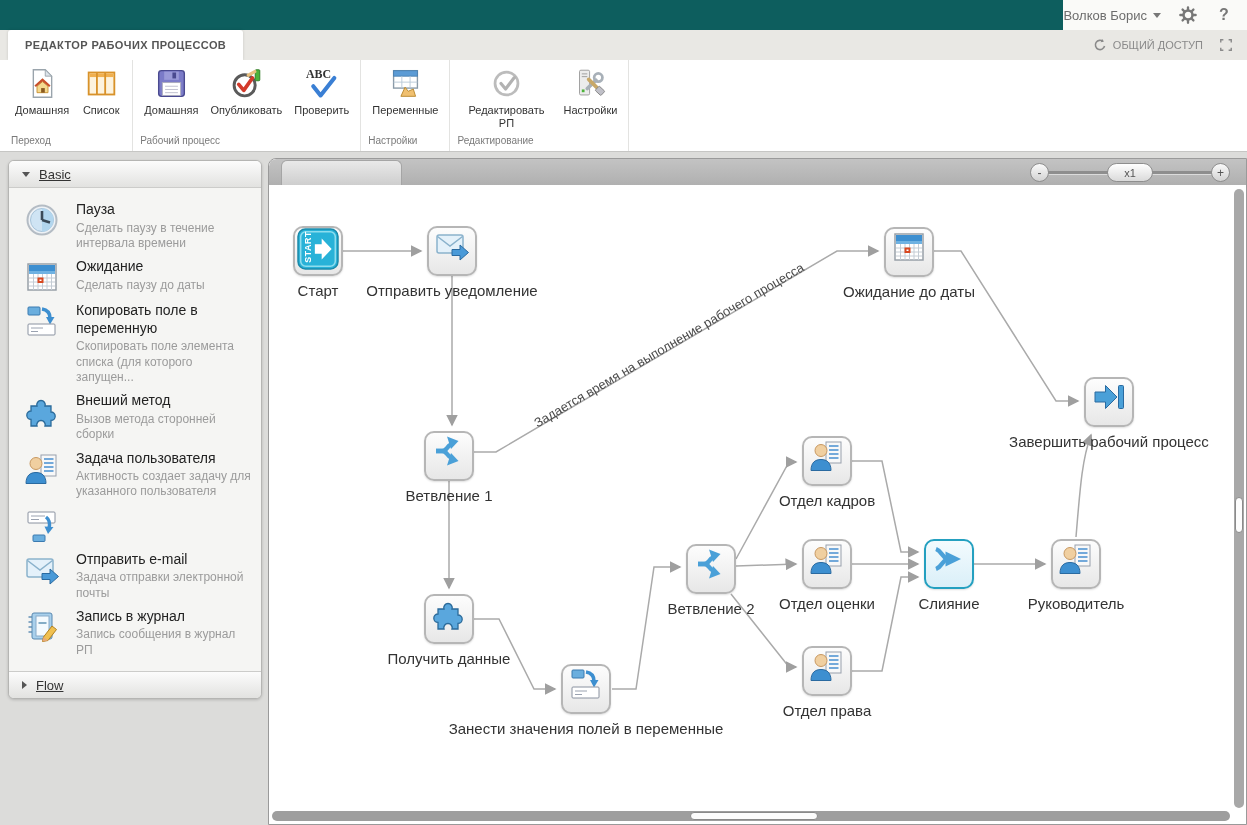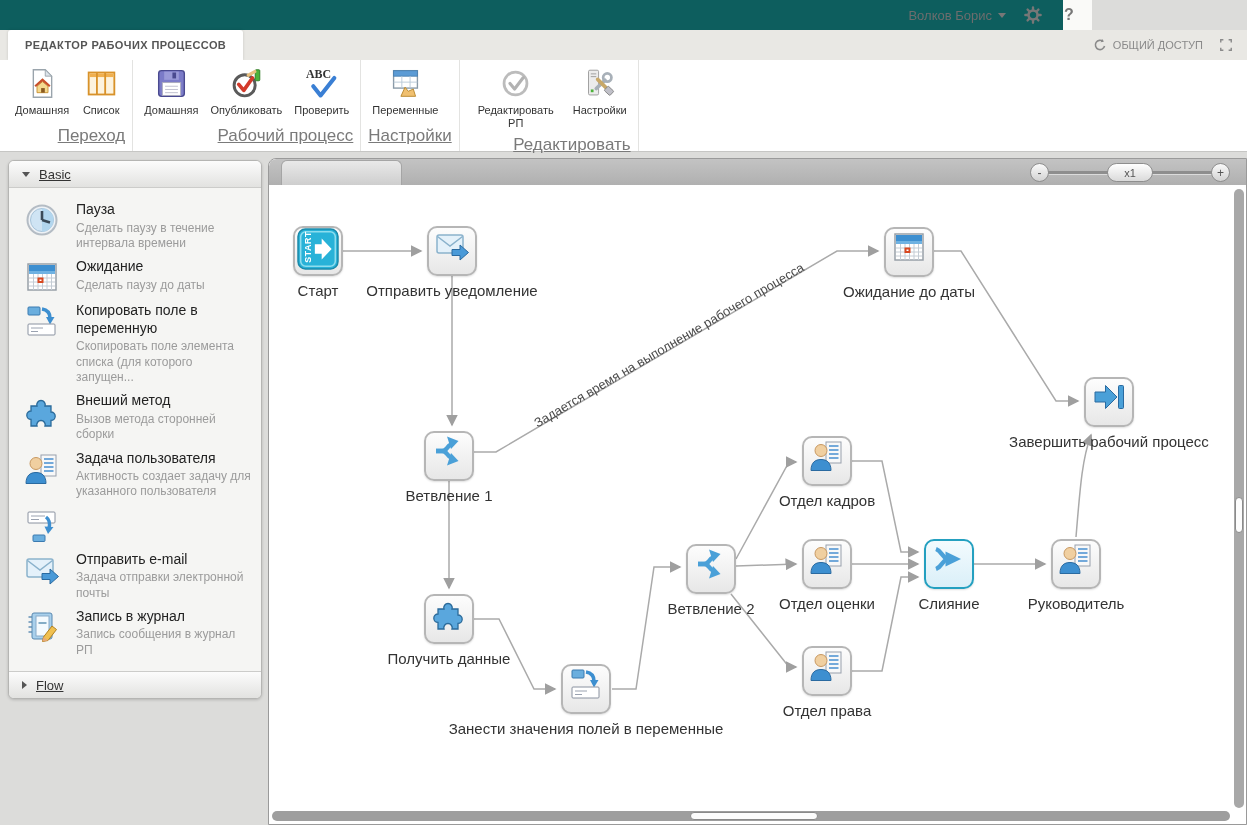--- a/index.html
+++ b/index.html
@@ -2,21 +2,21 @@
 <html><head>
 <meta charset="utf-8">
 <style>
   * { box-sizing: border-box; }
   html,body { margin:0; padding:0; }
   body {
     width:1247px; height:825px; position:relative; overflow:hidden;
     font-family:"Liberation Sans", sans-serif; background:#dcdcda;
   }
   
-  .topbar { position:absolute; top:0; left:0; width:1092px; height:30px; background:#fafaf8; }
+  .topbar { position:absolute; top:0; left:0; width:1247px; height:30px; background:#fafaf8; }
   .topbar-teal { position:absolute; left:0; top:0; width:1063px; height:30px; background:#0d5e5e; }
   .topbar-right { position:absolute; right:14px; top:0; height:30px; display:flex; align-items:center; gap:18px; }
   .user-menu { display:flex; align-items:center; gap:6px; color:#6d6d6d; font-size:13px; cursor:default; }
   .caret-down { width:0; height:0; border-left:4px solid transparent; border-right:4px solid transparent; border-top:5px solid #777; }
   .top-ic { width:18px; height:18px; display:flex; align-items:center; justify-content:center; }
   .help-q { font-size:16px; font-weight:bold; color:#777; }
   
   .tabrow { position:absolute; top:30px; left:0; width:1247px; height:30px; background:#e9e8e4; }
   .tab-active { position:absolute; left:8px; top:0; height:30px; background:#fff; padding:0 17px;
     display:flex; align-items:center; font-size:11px; font-weight:bold; color:#555; letter-spacing:.4px;
@@ -26,21 +26,21 @@
   
   .ribbon { position:absolute; top:60px; left:0; width:1247px; height:92px; background:#fff;
     border-bottom:1px solid #c6c6c4; display:flex; align-items:stretch; padding-left:4px; }
   .ribbon-group { display:flex; flex-direction:column; border-right:1px solid #e3e3e1; padding:2px 5px 0; }
   .ribbon-buttons { flex:1; display:flex; align-items:flex-start; }
   .ribbon-btn { display:flex; flex-direction:column; align-items:center; padding:5px 6px 2px; min-width:52px;
     font-size:11px; color:#333; line-height:1.15; text-align:center; cursor:default; border-radius:3px; }
   .ribbon-btn .ic { width:33px; height:33px; margin-bottom:4px; }
   .ribbon-btn .ic svg { width:100%; height:100%; }
   .ribbon-btn .lbl { max-width:90px; }
-  .ribbon-group-label { text-align:right; font-size:17px; color:#7a7a7a; padding:4px 2px 5px;text-decoration:underline; }
+  .ribbon-group-label { text-align:left; font-size:10px; color:#7a7a7a; padding:4px 2px 5px; }
   
   .sidebar { position:absolute; left:8px; top:160px; width:254px; background:#f5f5f3;
     border:1px solid #b5b5b3; border-radius:6px; box-shadow:0 1px 3px rgba(0,0,0,.18); }
   .sb-bar { height:27px; display:flex; align-items:center; gap:9px; padding:0 13px;
     background:linear-gradient(#fcfcfc,#e2e2e0); font-size:13px; color:#333;text-decoration:underline; }
   .sb-header { border-bottom:1px solid #ccccca; border-radius:5px 5px 0 0; }
   .sb-footer { border-top:1px solid #ccccca; border-radius:0 0 5px 5px; }
   .tri-down { width:0; height:0; border-left:4px solid transparent; border-right:4px solid transparent; border-top:5px solid #555; }
   .tri-right { width:0; height:0; border-top:4px solid transparent; border-bottom:4px solid transparent; border-left:5px solid #555; }
   .sb-items { padding:13px 8px 6px 15px; }
@@ -214,21 +214,21 @@
               <line x1="8.5" y1="10.5" x2="14.5" y2="10.5" stroke="#999"></line>
               <rect x="8.5" y="24.5" width="3" height="3" fill="#4db33a"></rect>
               <circle cx="26.5" cy="11.5" r="4.5" fill="none" stroke="#a8b0b8" stroke-width="3"></circle>
               <path d="M14.5 23.5l9.5-9" stroke="#a8b0b8" stroke-width="4" stroke-linecap="round"></path>
               <path d="M16 13.5l11.5 11.5" stroke="#c8a868" stroke-width="4" stroke-linecap="round"></path>
               <rect x="24" y="22.5" width="8.5" height="6.5" rx="1" fill="#c0c0c8" stroke="#888" transform="rotate(43 28 26)"></rect>
             </svg></span>
           <span class="lbl">Настройки</span>
         </div>
       </div>
-      <div class="ribbon-group-label">Редактировать</div>
+      <div class="ribbon-group-label">Редактирование</div>
     </div>
   </div>
 
 <div class="sidebar">
   <div class="sb-bar sb-header">
     <span class="tri-down"></span>
     <span>Basic</span>
   </div>
   <div class="sb-items" id="sb-items">
       <div class="sb-item">

